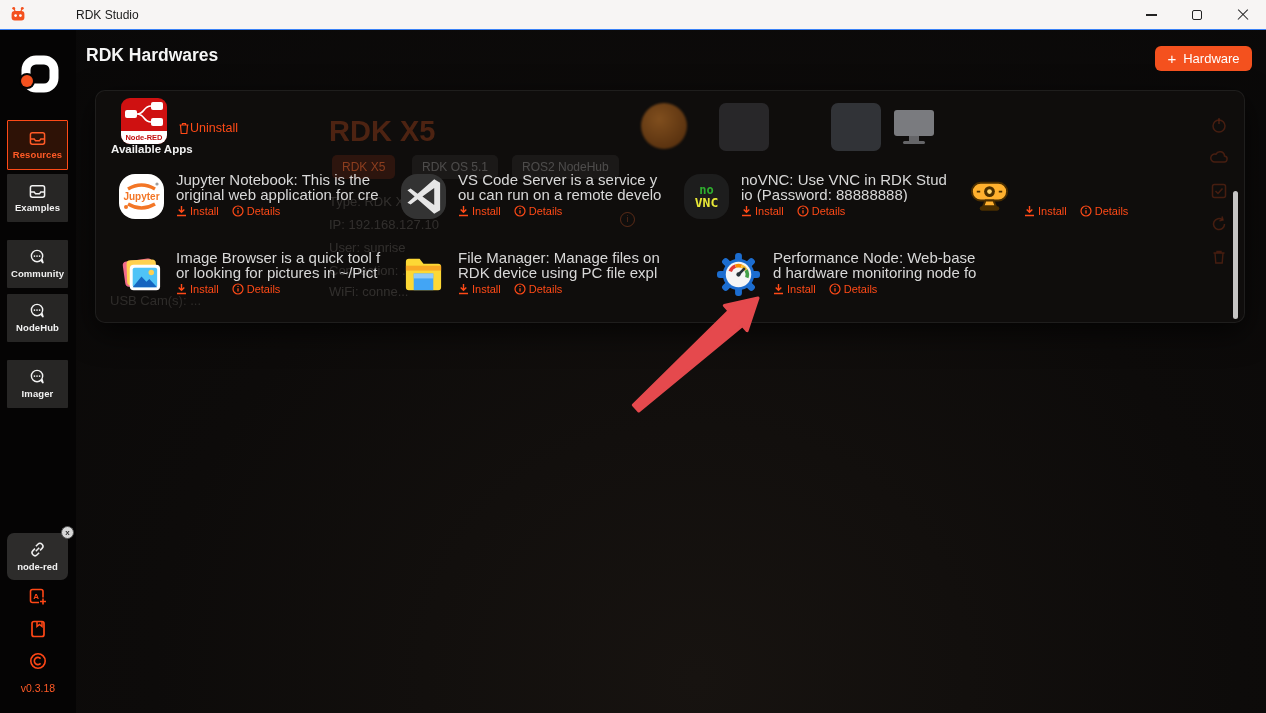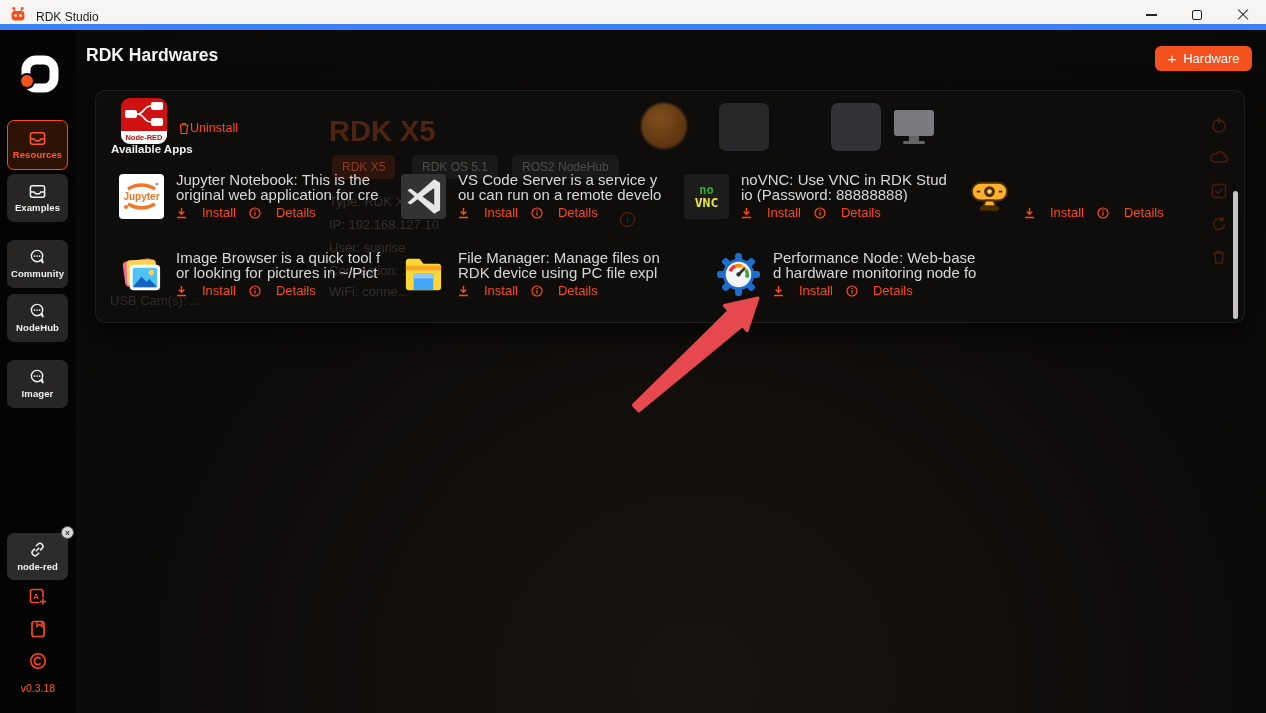--- a/index.html
+++ b/index.html
@@ -2,39 +2,39 @@
 <html><head>
 <meta charset="utf-8">
 <style>
   * { margin:0; padding:0; box-sizing:border-box; }
   html,body { width:1266px; height:713px; overflow:hidden; background:#000; }
   body { font-family:"Liberation Sans", sans-serif; position:relative; }
   .window { position:absolute; inset:0; background:#0b0a09; }
 
   
   .titlebar { position:absolute; left:0; top:0; width:1266px; height:30px;
-    background:#f7f5f4; display:flex; align-items:flex-end; border-bottom:6px solid #3b82f6; z-index:10; }
+    background:#f7f5f4; display:flex; align-items:center; border-bottom:1px solid #3b82f6; z-index:10;gap:40px; }
   .titlebar .app-icon { margin-left:9px; width:18px; height:18px; }
   .titlebar .title { margin-left:9px; font-size:12px; color:#1b1b1b; }
   .win-controls { position:absolute; right:0; top:0; height:30px; display:flex; }
   .win-btn { width:46px; height:30px; display:flex; align-items:center; justify-content:center; cursor:pointer; }
   .glyph-min { width:11px; height:1.4px; background:#222; }
   .glyph-max { width:10px; height:10px; border:1.4px solid #222; border-radius:2px; }
   .glyph-close { position:relative; width:12px; height:12px; }
   .glyph-close::before,.glyph-close::after { content:""; position:absolute; left:-1px; top:5px; width:14px; height:1.4px; background:#222; }
   .glyph-close::before { transform:rotate(45deg); } .glyph-close::after { transform:rotate(-45deg); }
 
   
   .shell { position:absolute; left:0; top:30px; width:1266px; height:683px;
     background:radial-gradient(ellipse at 55% 95%, #171310 0%, #0d0b0a 55%, #090808 100%); }
 
   
   .sidebar { position:absolute; left:0; top:0; width:76px; height:683px; background:#050404; z-index:6; }
   .logo { position:absolute; left:17px; top:25px; width:42px; height:38px; }
-  .navbtn { position:absolute; left:7px; width:61px; height:48px; background:#272625; border-radius:7px;
+  .navbtn { position:absolute; left:7px; width:61px; height:48px; background:#272625; border-radius:1px;
     display:flex; flex-direction:column; align-items:center; justify-content:center; gap:3px; cursor:pointer; }
   .navbtn .nav-label { font-size:9.5px; font-weight:bold; color:#f2f2f2; letter-spacing:.1px; }
   .navbtn.active { background:#2e1206; border:1px solid #ff4a17; }
   .navbtn.active .nav-label { color:#ff5a26; }
   .pinned { position:absolute; left:7px; top:503px; width:61px; height:47px; background:#2d2c2b; border-radius:7px;
     display:flex; flex-direction:column; align-items:center; justify-content:center; gap:3px; cursor:pointer; }
   .pinned .nav-label { font-size:9.5px; font-weight:bold; color:#f2f2f2; }
   .pin-badge { position:absolute; right:-6px; top:-7px; width:13px; height:13px; border-radius:50%;
     background:#d8d8d8; border:1px solid #555; color:#333; font-size:8px; font-weight:bold;
     display:flex; align-items:center; justify-content:center; cursor:pointer; }
@@ -76,25 +76,25 @@
     font-size:7.5px; font-weight:bold; color:#c40f0f; text-align:center; line-height:13px; }
   .nr-desc { position:absolute; left:82px; top:-5px; width:222px; font-size:12.5px; line-height:16px;
     color:#d8d8d8; word-break:break-all; max-height:33px; overflow:hidden; }
   .uninstall { position:absolute; left:82px; top:30px; display:flex; align-items:center; gap:0;
     color:#ff4a17; font-size:12.5px; cursor:pointer; }
 
   .section-title { position:absolute; left:15px; top:52px; font-size:11.5px; font-weight:bold; color:#f0f0f0; }
 
   
   .card { position:absolute; width:272px; height:62px; }
-  .card .app-icon-box { position:absolute; left:0; top:3px; width:45px; height:45px; border-radius:4px; overflow:hidden; }
+  .card .app-icon-box { position:absolute; left:0; top:3px; width:45px; height:45px; border-radius:16px; overflow:hidden; }
   .card .card-title { position:absolute; left:57px; top:1px; width:206px; font-size:15px; line-height:15px;
     color:#d8d8d8; word-break:break-all; max-height:32px; overflow:hidden; }
   .card .links { position:absolute; left:57px; top:34px; display:flex; gap:13px; }
-  .link { display:flex; align-items:center; gap:15px; color:#ff4a17; font-size:13px; cursor:pointer; }
+  .link { display:flex; align-items:flex-start; gap:3px; color:#ff4a17; font-size:11px; cursor:pointer; }
   .iconbox-white { background:#fff; } .iconbox-dark { background:#333; } .iconbox-black { background:#1d1d1d; }
   .novnc-txt { width:100%; height:100%; display:flex; flex-direction:column; align-items:center; justify-content:center; }
   .novnc-no  { font-family:"DejaVu Sans Mono", monospace; font-size:12px; font-weight:bold; color:#2fae2f; line-height:12px; }
   .novnc-vnc { font-family:"DejaVu Sans Mono", monospace; font-size:13px; font-weight:bold; color:#e8e837; line-height:14px; }
   .jup-wrap { position:relative; width:100%; height:100%; }
   .jup-txt { position:absolute; left:0; top:17px; width:100%; text-align:center; font-size:10px; font-weight:bold; color:#f37626; }
 
   
   .arrow-layer { position:absolute; left:600px; top:250px; width:200px; height:140px; z-index:8; pointer-events:none; }
 </style>

